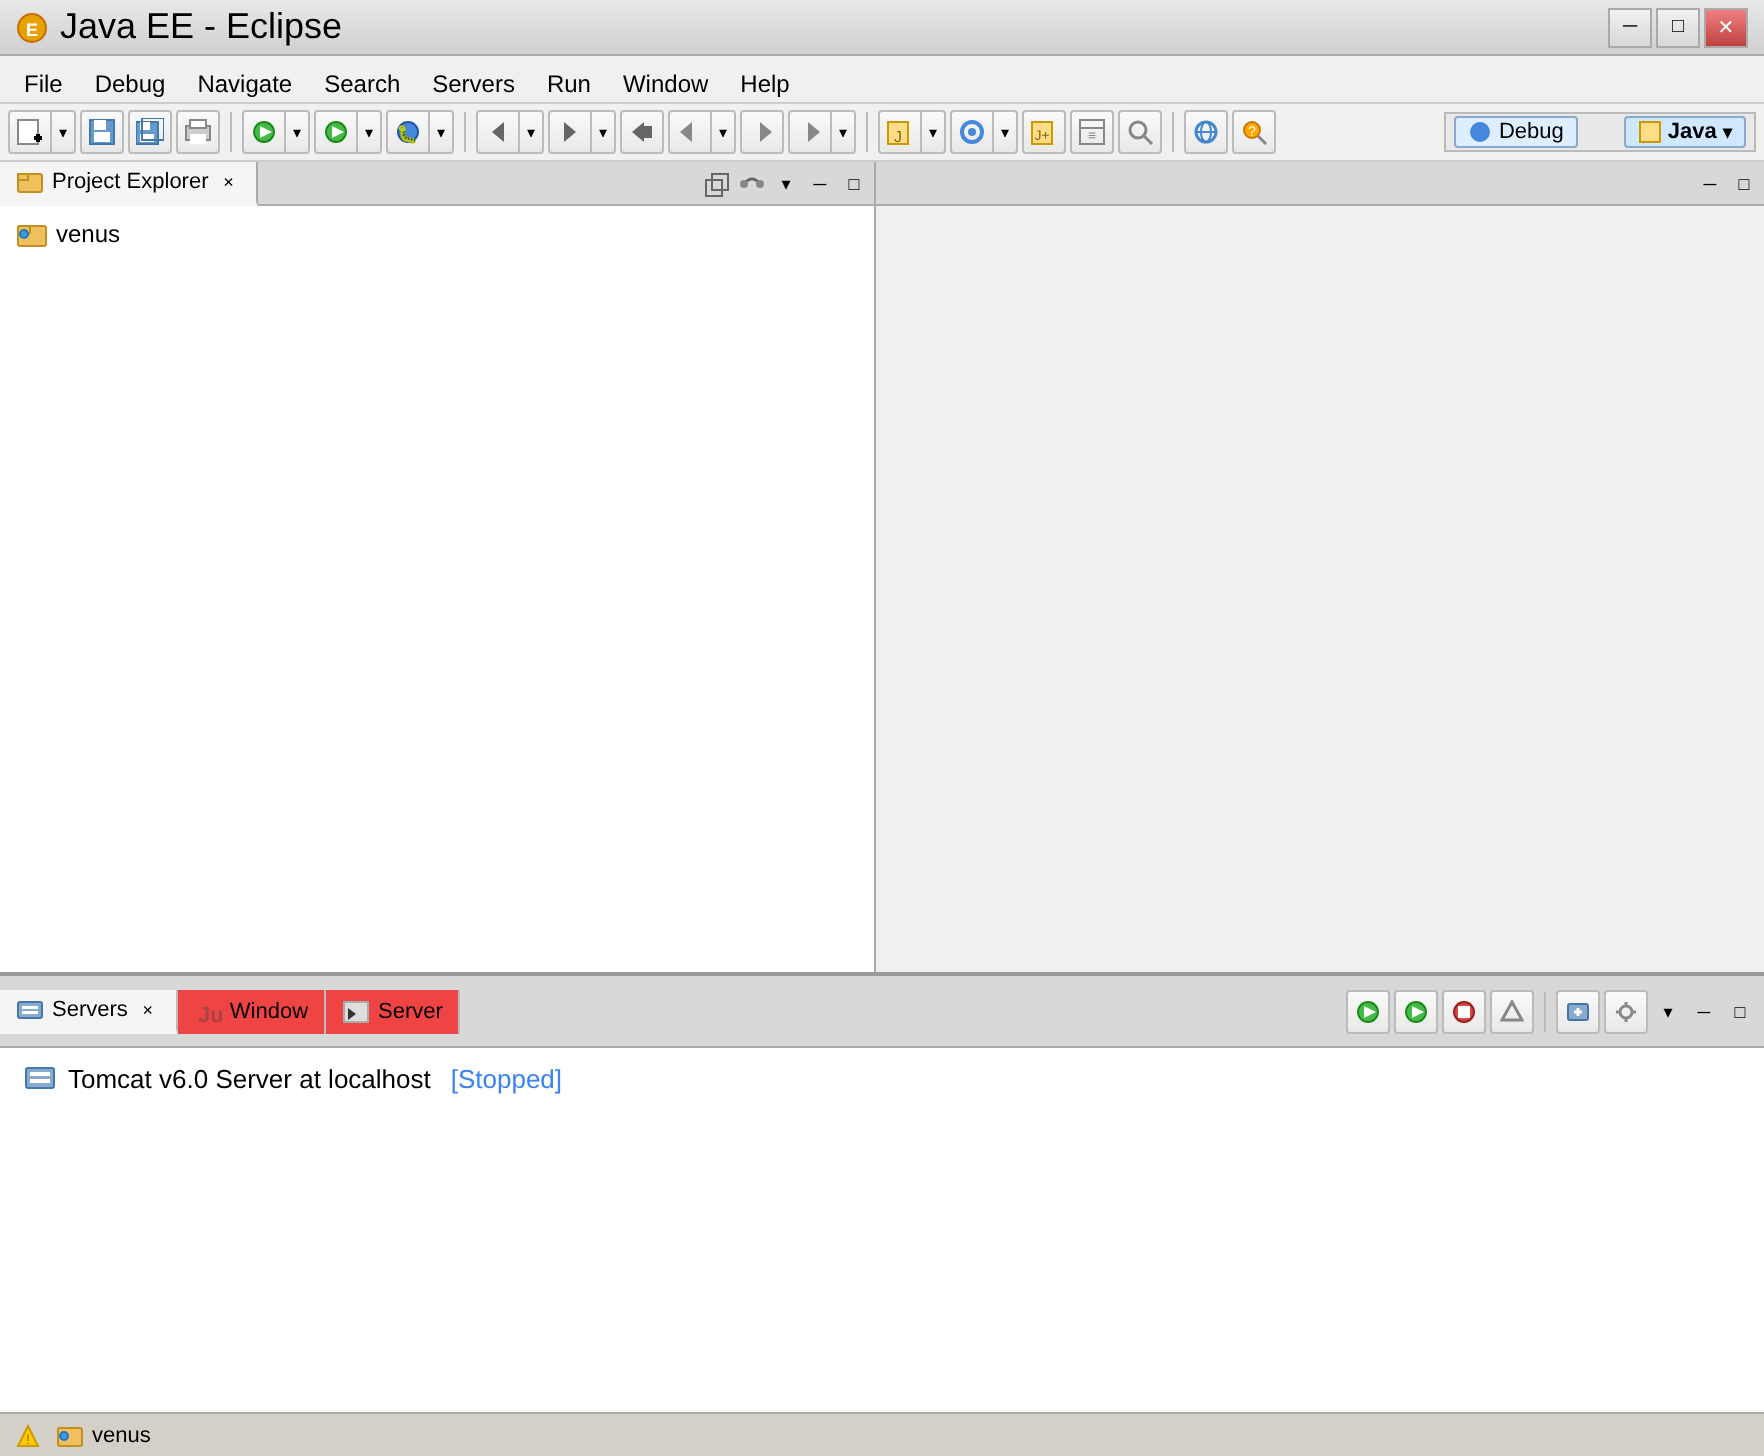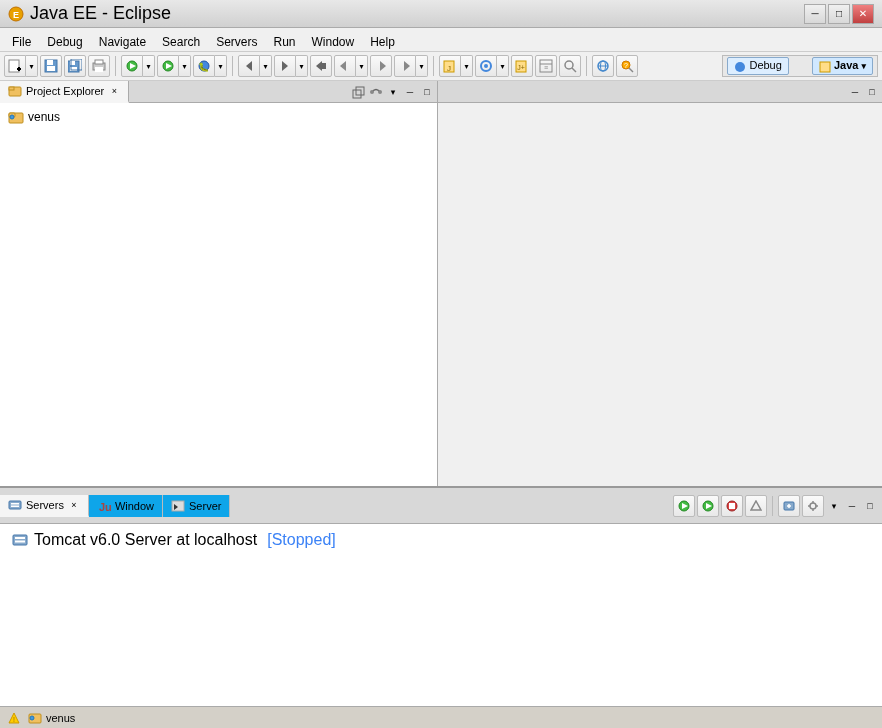--- a/index.html
+++ b/index.html
@@ -253,21 +253,21 @@
       border-right: 1px solid #bbb;
       font-size: 11px;
       cursor: pointer;
       height: 22px;
     }
     .bottom-tab.active {
       background: #f5f5f5;
       border-bottom: 2px solid #f5f5f5;
     }
     .bottom-tab.inactive {
-      background: #0ea5e9;
+      background: #ef4444;
     }
     .bottom-tab-close {
       width: 12px;
       height: 12px;
       display: flex;
       align-items: center;
       justify-content: center;
       font-size: 9px;
       cursor: pointer;
     }
@@ -283,21 +283,21 @@
       background: white;
       padding: 4px 8px;
       overflow: auto;
     }
     .server-item {
       display: flex;
       align-items: center;
       gap: 6px;
       padding: 3px 4px;
       cursor: pointer;
-      font-size: 16px;
+      font-size: 13px;
     }
 
     
     .status-bar {
       height: 22px;
       background: #d4d0c8;
       border-top: 1px solid #aaa;
       display: flex;
       align-items: center;
       padding: 0 8px;

